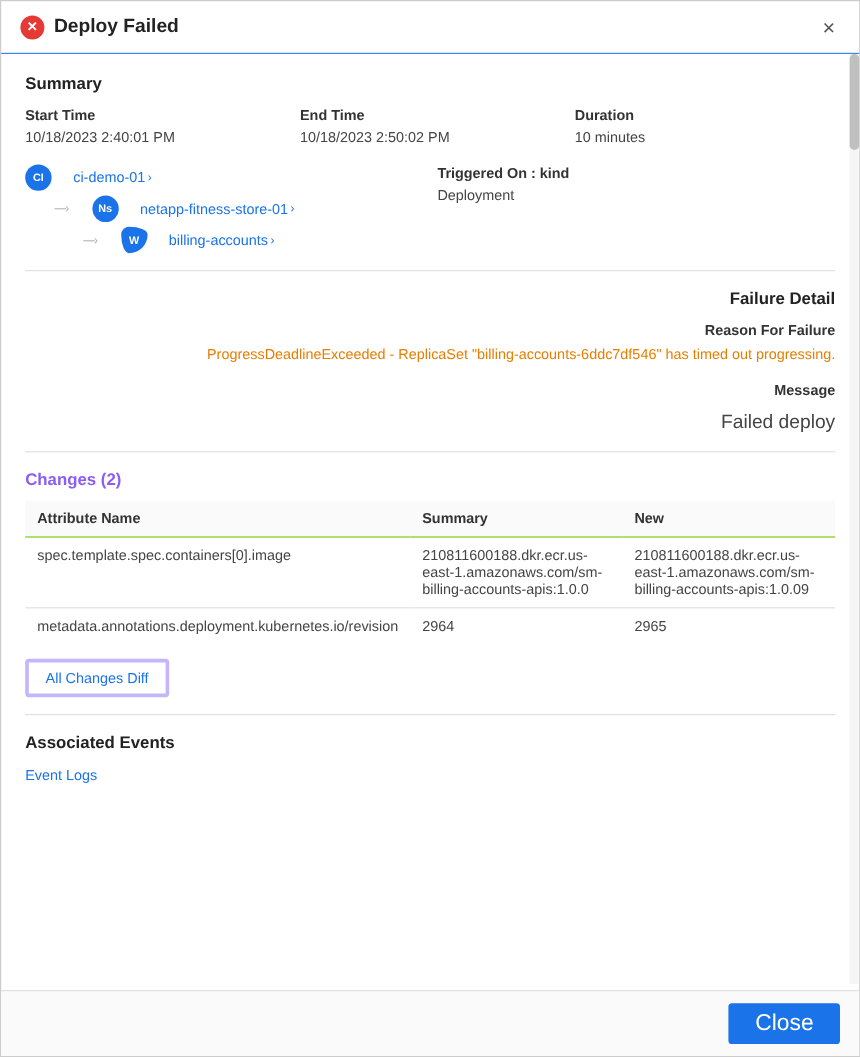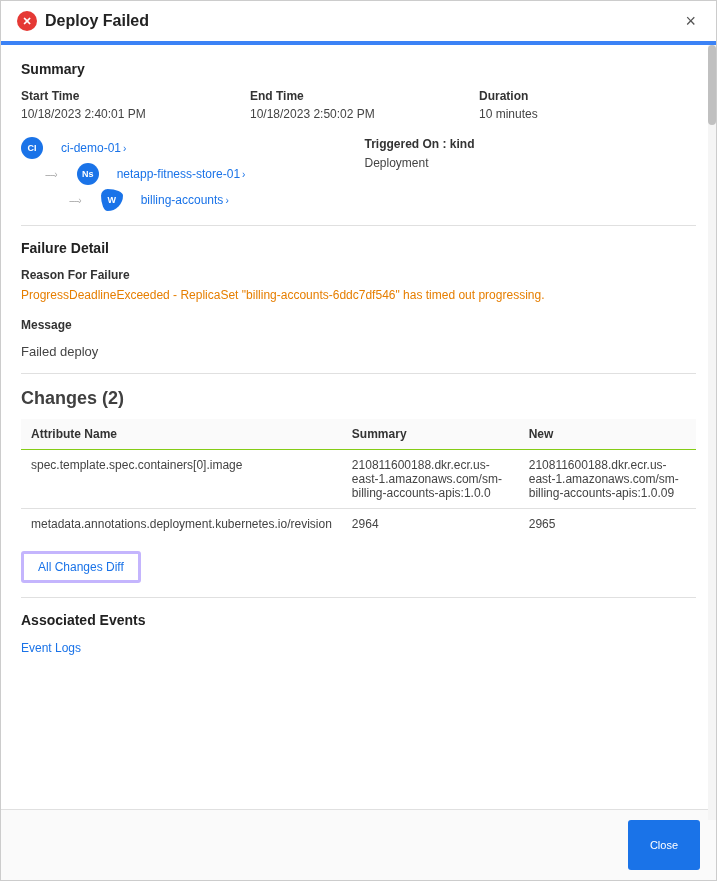--- a/index.html
+++ b/index.html
@@ -20,21 +20,21 @@
       position: relative;
       border: 1px solid #ccc;
       display: flex;
       flex-direction: column;
     }
     .modal-header {
       display: flex;
       align-items: center;
       justify-content: space-between;
       padding: 2px 16px;
-      border-bottom: 4px solid #3b82f6;
+      border-bottom: 1px solid #3b82f6;
       min-height: 44px;
     }
     .modal-title-group {
       display: flex;
       align-items: center;
       gap: 8px;
     }
     .error-icon {
       width: 20px;
       height: 20px;
@@ -149,41 +149,41 @@
       display: flex;
       align-items: center;
       gap: 2px;
     }
     .chevron { font-size: 10px; color: #1a73e8; }
     .divider {
       border: none;
       border-top: 1px solid #e0e0e0;
       margin: 14px 0;
     }
-    .failure-section { margin-bottom: 8px; }
+    .failure-section { margin-bottom: 8px; text-align: right; }
     .sub-label {
       font-size: 12px;
       font-weight: 700;
       color: #333;
       margin-bottom: 4px;
     }
     .failure-text {
       color: #e67e00;
       font-size: 12px;
       line-height: 1.5;
     }
     .message-text {
       color: #444;
-      font-size: 13px;
+      font-size: 16px;
       margin-top: 12px;
     }
     .changes-title {
-      font-size: 18px;
-      font-weight: 700;
-      color: #404040;
+      font-size: 14px;
+      font-weight: 700;
+      color: #8b5cf6;
       margin-bottom: 10px;
     }
     .changes-table {
       width: 100%;
       border-collapse: collapse;
       font-size: 12px;
     }
     .changes-table th {
       text-align: left;
       padding: 8px 10px;
@@ -219,26 +219,26 @@
       text-decoration: none;
     }
     .modal-footer {
       border-top: 1px solid #e0e0e0;
       padding: 10px 16px;
       display: flex;
       justify-content: flex-end;
       background: #fafafa;
     }
     .close-footer-btn {
-      padding: 19px 22px;
+      padding: 6px 22px;
       background: #1a73e8;
       color: white;
       border: none;
       border-radius: 3px;
-      font-size: 11px;
+      font-size: 19px;
       cursor: pointer;
     }
     .dotted-line {
       color: #aaa;
       font-size: 10px;
       margin-right: 2px;
       letter-spacing: -1px;
     }
   </style>
 </head>

